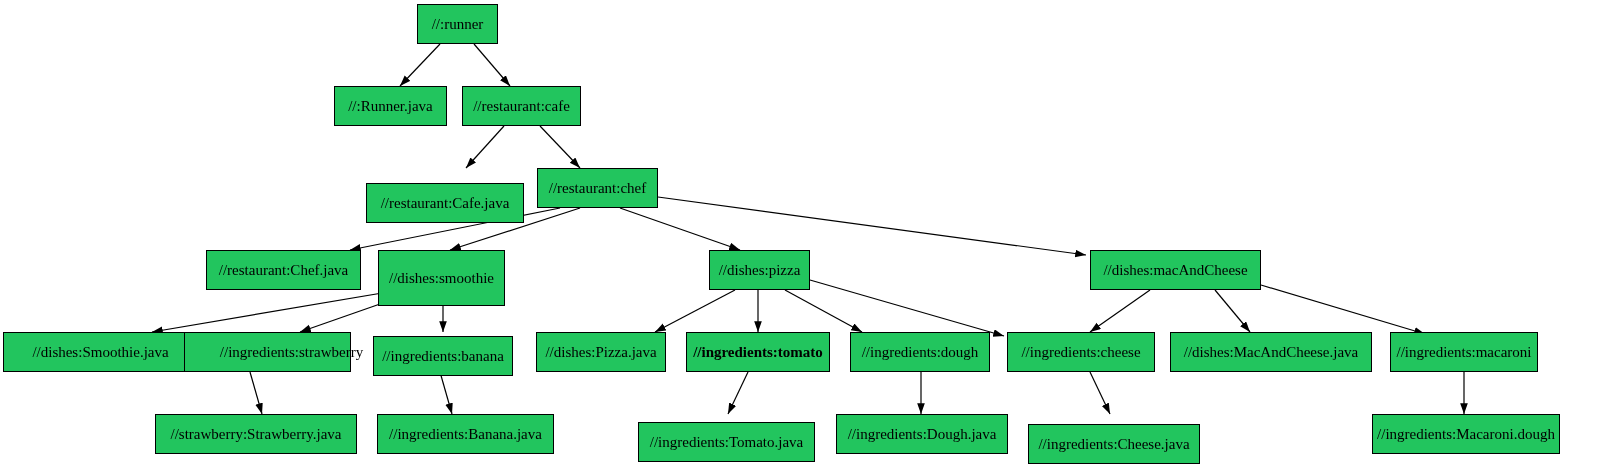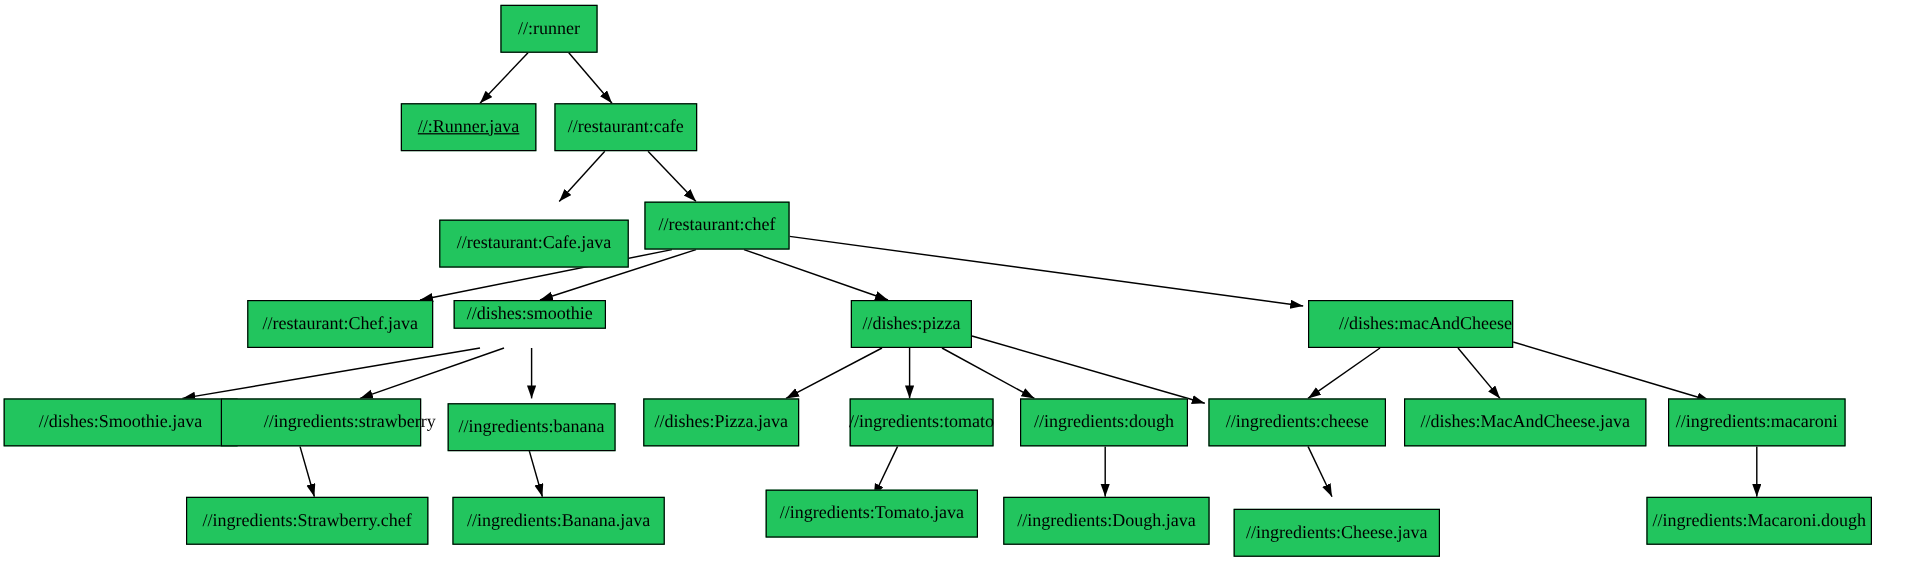--- a/index.html
+++ b/index.html
@@ -60,78 +60,78 @@
         <line x1="748" y1="372" x2="728" y2="414" stroke="#000000" stroke-width="1.2" marker-end="url(#arrow)"></line>
         <line x1="921" y1="372" x2="921" y2="414" stroke="#000000" stroke-width="1.2" marker-end="url(#arrow)"></line>
         <line x1="1090" y1="372" x2="1110" y2="414" stroke="#000000" stroke-width="1.2" marker-end="url(#arrow)"></line>
         <line x1="1464" y1="372" x2="1464" y2="414" stroke="#000000" stroke-width="1.2" marker-end="url(#arrow)"></line>
       </g>
   </svg>
   <div id="nodes-group">
       <div class="node" style="left: 417px; top: 4px; width: 81px; height: 40px;">
         <span>//:runner</span>
       </div>
-      <div class="node" style="left: 334px; top: 86px; width: 113px; height: 40px; text-decoration: underline;">
+      <div class="node" style="left: 334px; top: 86px; width: 113px; height: 40px;">
         <span>//:Runner.java</span>
       </div>
       <div class="node" style="left: 462px; top: 86px; width: 119px; height: 40px;">
         <span>//restaurant:cafe</span>
       </div>
       <div class="node" style="left: 366px; top: 168px; width: 158px; height: 40px; margin-top: 15px;">
         <span>//restaurant:Cafe.java</span>
       </div>
       <div class="node" style="left: 537px; top: 168px; width: 121px; height: 40px;">
         <span>//restaurant:chef</span>
       </div>
       <div class="node" style="left: 206px; top: 250px; width: 155px; height: 40px;">
         <span>//restaurant:Chef.java</span>
       </div>
-      <div class="node" style="left: 378px; top: 250px; width: 127px; height: 24px;">
+      <div class="node" style="left: 378px; top: 250px; width: 127px; height: 56px;">
         <span>//dishes:smoothie</span>
       </div>
       <div class="node" style="left: 709px; top: 250px; width: 101px; height: 40px;">
         <span>//dishes:pizza</span>
       </div>
-      <div class="node" style="left: 1090px; top: 250px; width: 171px; height: 40px; justify-content: flex-end;">
+      <div class="node" style="left: 1090px; top: 250px; width: 171px; height: 40px;">
         <span>//dishes:macAndCheese</span>
       </div>
       <div class="node" style="left: 3px; top: 332px; width: 195px; height: 40px;">
         <span>//dishes:Smoothie.java</span>
       </div>
       <div class="node" style="left: 184px; top: 332px; width: 167px; height: 40px; padding-left: 48px;">
         <span>//ingredients:strawberry</span>
       </div>
       <div class="node" style="left: 373px; top: 336px; width: 140px; height: 40px;">
         <span>//ingredients:banana</span>
       </div>
       <div class="node" style="left: 536px; top: 332px; width: 130px; height: 40px;">
         <span>//dishes:Pizza.java</span>
       </div>
-      <div class="node" style="left: 708px; top: 332px; width: 120px; height: 40px;">
+      <div class="node" style="left: 686px; top: 332px; width: 144px; height: 40px; font-weight: bold;">
         <span>//ingredients:tomato</span>
       </div>
       <div class="node" style="left: 850px; top: 332px; width: 140px; height: 40px;">
         <span>//ingredients:dough</span>
       </div>
       <div class="node" style="left: 1007px; top: 332px; width: 148px; height: 40px;">
         <span>//ingredients:cheese</span>
       </div>
       <div class="node" style="left: 1170px; top: 332px; width: 202px; height: 40px;">
         <span>//dishes:MacAndCheese.java</span>
       </div>
       <div class="node" style="left: 1390px; top: 332px; width: 148px; height: 40px;">
         <span>//ingredients:macaroni</span>
       </div>
       <div class="node" style="left: 155px; top: 414px; width: 202px; height: 40px;">
-        <span>//ingredients:Strawberry.chef</span>
+        <span>//strawberry:Strawberry.java</span>
       </div>
       <div class="node" style="left: 377px; top: 414px; width: 177px; height: 40px;">
         <span>//ingredients:Banana.java</span>
       </div>
-      <div class="node" style="left: 638px; top: 408px; width: 177px; height: 40px; text-align: center;">
+      <div class="node" style="left: 638px; top: 422px; width: 177px; height: 40px; text-align: center;">
         <span>//ingredients:Tomato.java</span>
       </div>
       <div class="node" style="left: 836px; top: 414px; width: 172px; height: 40px;">
         <span>//ingredients:Dough.java</span>
       </div>
       <div class="node" style="left: 1028px; top: 414px; width: 172px; height: 40px; margin-top: 10px;">
         <span>//ingredients:Cheese.java</span>
       </div>
       <div class="node" style="left: 1372px; top: 414px; width: 188px; height: 40px;">
         <span>//ingredients:Macaroni.dough</span>

